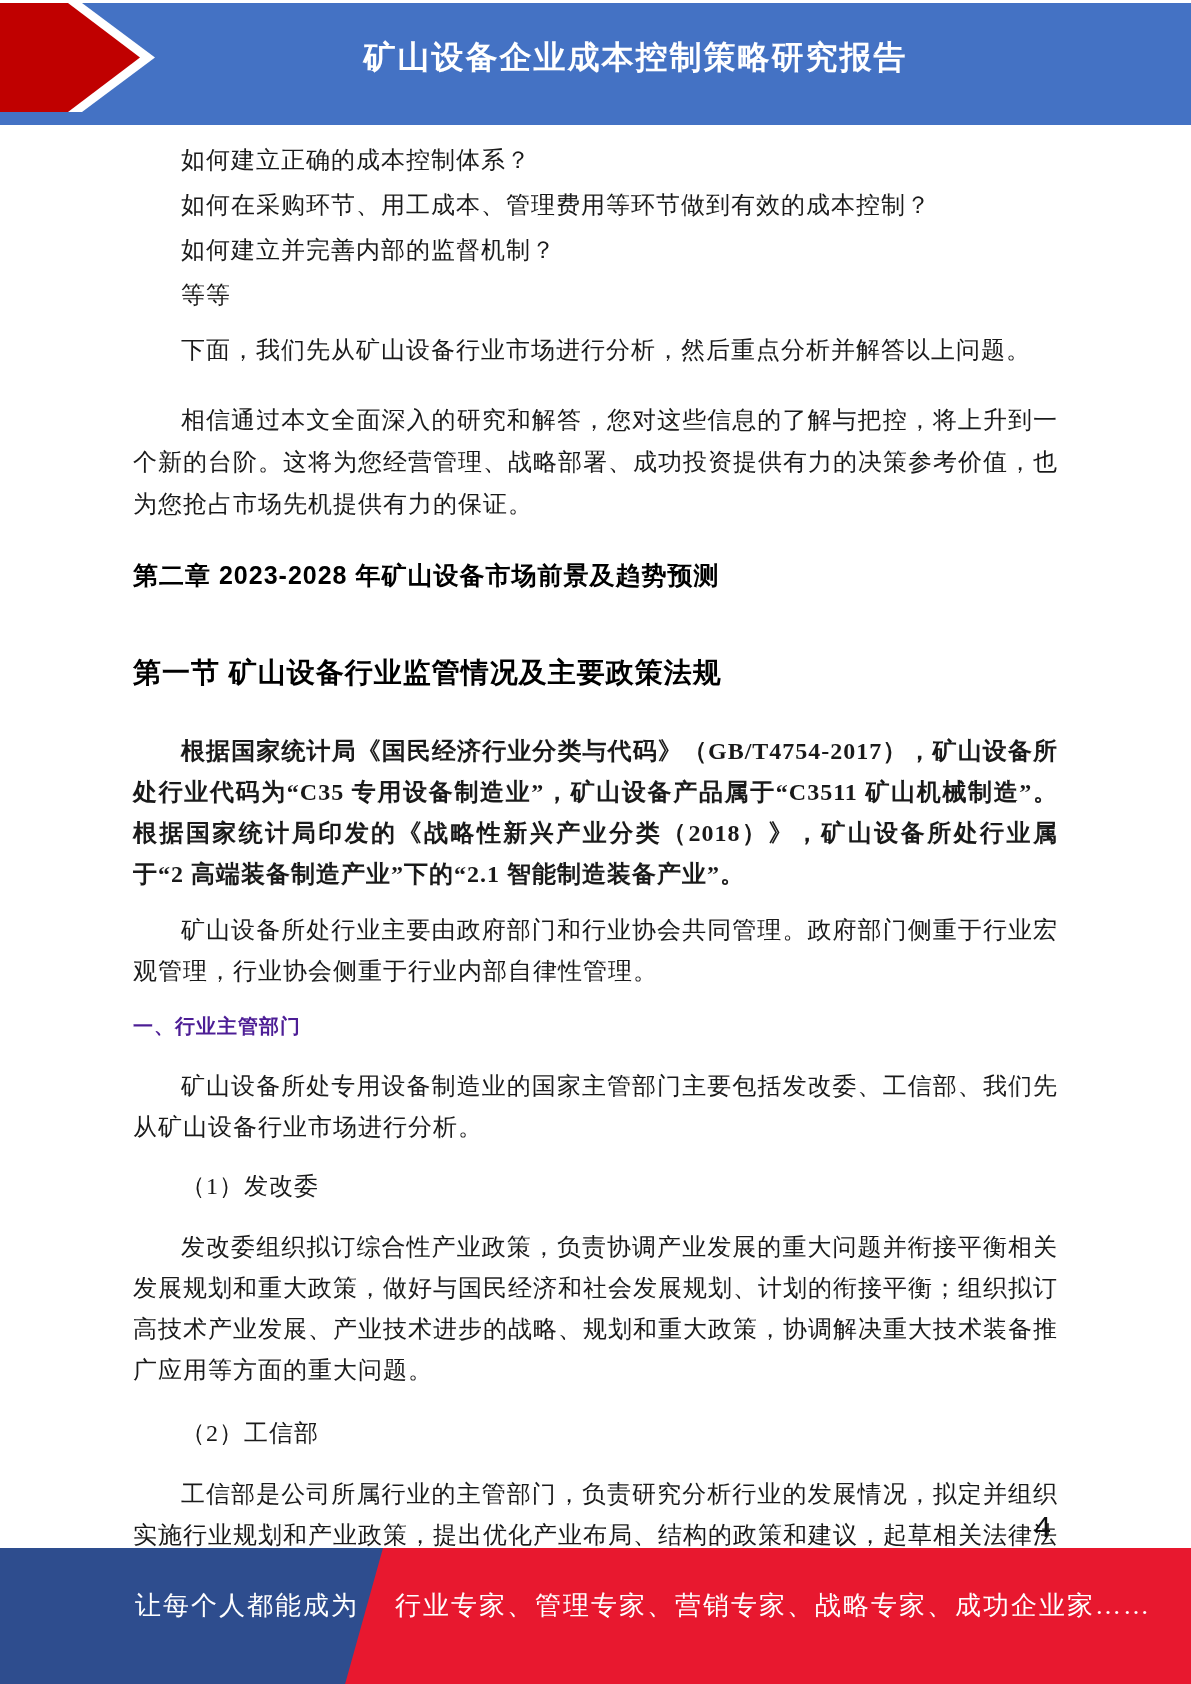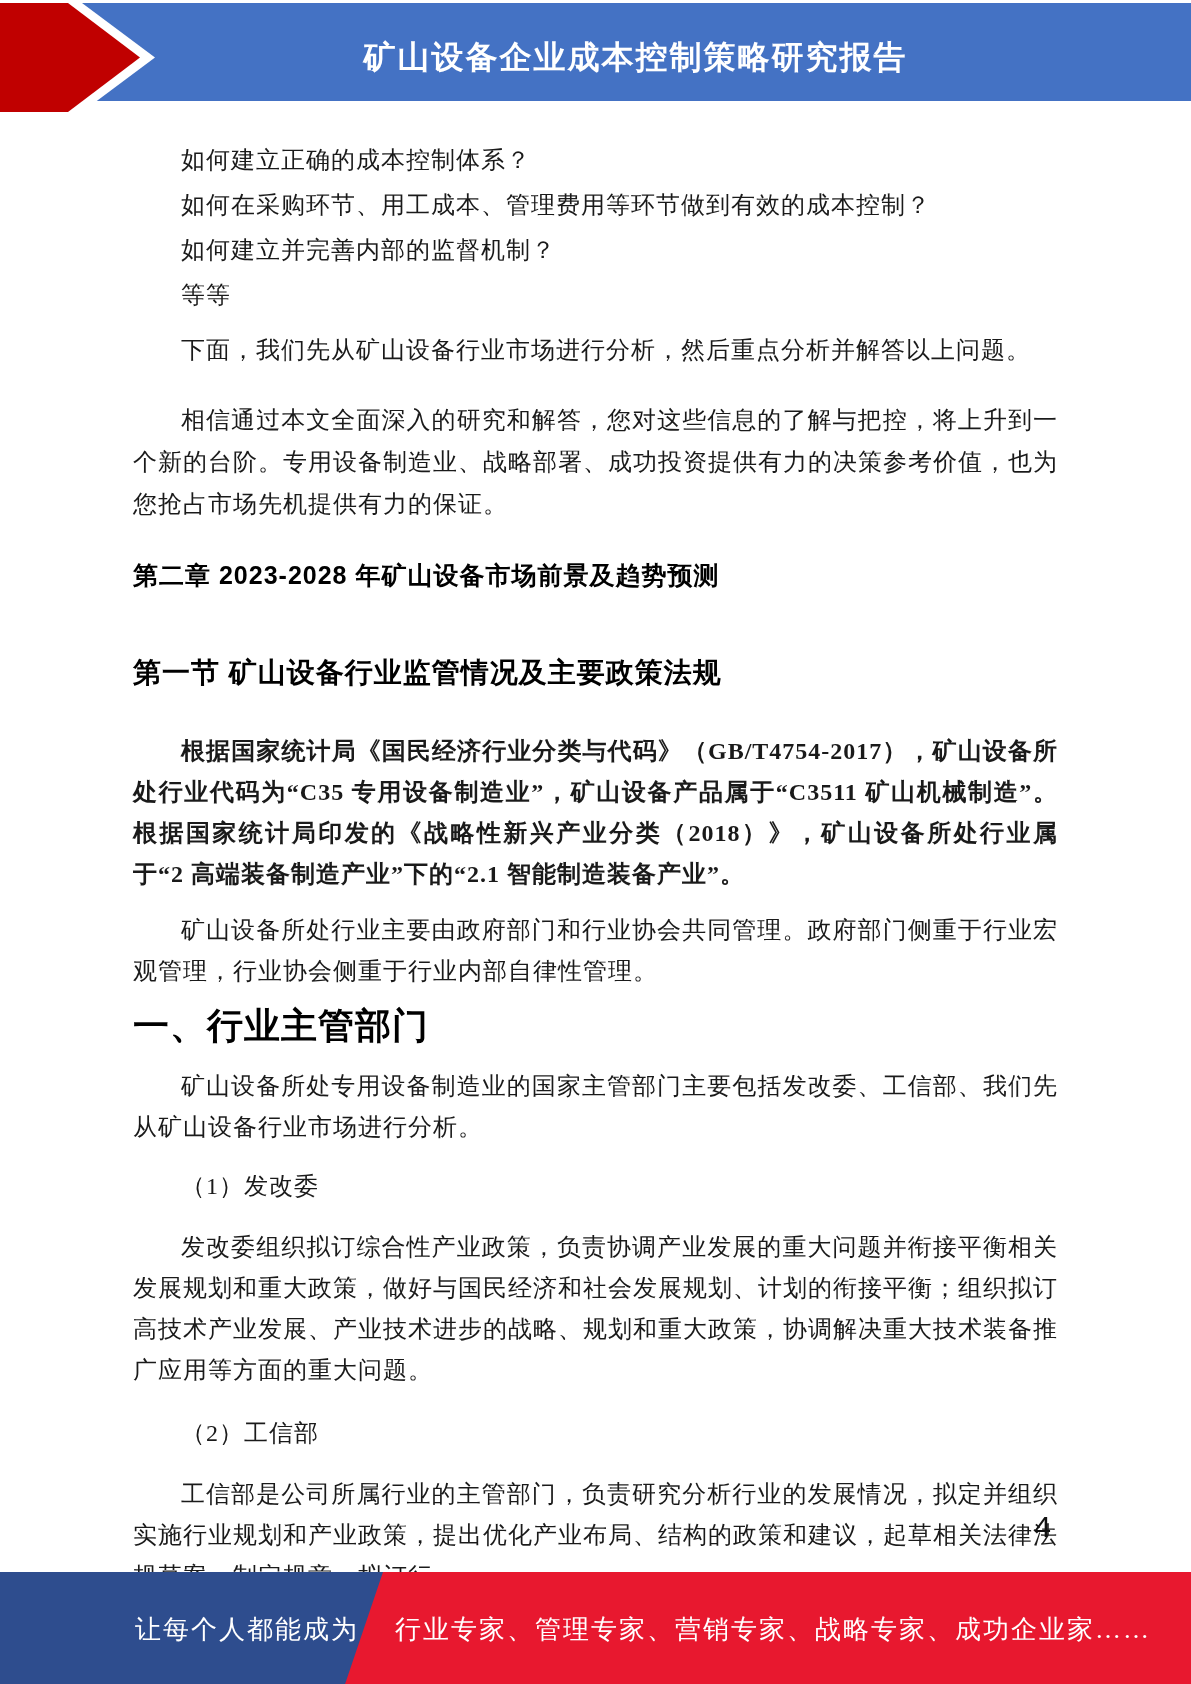--- a/index.html
+++ b/index.html
@@ -17,21 +17,21 @@
     height:1684px;
     background:#ffffff;
     overflow:hidden;
     font-family:"Liberation Serif","DejaVu Serif",serif;
     color:var(--text-color);
   }
   
   .header{
     position:absolute;
     top:3px;left:0;right:0;
-    height:98px;
+    height:122px;
     background:var(--header-blue);
   }
   .header-arrow{
     position:absolute;
     left:0;top:0;
     width:160px;height:109px;
     display:block;
   }
   .header-title{
     position:absolute;
@@ -85,24 +85,24 @@
     font-size:28px;
     line-height:36px;
     letter-spacing:1px;
     color:#000000;
     text-align:left;
   }
   .subsection-title{
     margin-top:14px;
     font-family:"Liberation Sans","DejaVu Sans",sans-serif;
     font-weight:bold;
-    font-size:36px;
+    font-size:20px;
     line-height:40px;
     letter-spacing:1px;
-    color:#000000;
+    color:#4c1d95;
     text-align:left;
   }
   .para-industry-code{margin-top:40px;font-weight:bold;}
   .para-management{margin-top:15px;}
   .para-departments{margin-top:20px;}
   .label-line{margin-top:18px;text-align:left;}
   .label-line2{margin-top:22px;text-align:left;}
   .para-fgw{margin-top:20px;}
   .para-gxb{margin-top:20px;}
   
@@ -111,21 +111,21 @@
     top:1510px;
     right:140px;
     font-family:"Liberation Sans","DejaVu Sans",sans-serif;
     font-size:30px;
     color:#111111;
   }
   
   .footer{
     position:absolute;
     left:0;right:0;bottom:0;
-    height:112px;
+    height:136px;
     background:var(--footer-red);
   }
   .footer-blue{
     position:absolute;
     left:0;top:0;bottom:0;
     width:383px;
     background:var(--footer-blue);
     clip-path:polygon(0 0,100% 0,90.1% 100%,0 100%);
   }
   .footer-left-text{
@@ -161,21 +161,21 @@
   </div>
 
   <div class="content">
     <p class="q">如何建立正确的成本控制体系？</p>
     <p class="q">如何在采购环节、用工成本、管理费用等环节做到有效的成本控制？</p>
     <p class="q">如何建立并完善内部的监督机制？</p>
     <p class="q">等等</p>
 
     <p class="para para-intro">下面，我们先从矿山设备行业市场进行分析，然后重点分析并解答以上问题。</p>
 
-    <p class="para para-belief">相信通过本文全面深入的研究和解答，您对这些信息的了解与把控，将上升到一个新的台阶。专用设备制造业、战略部署、成功投资提供有力的决策参考价值，也为您抢占市场先机提供有力的保证。</p>
+    <p class="para para-belief">相信通过本文全面深入的研究和解答，您对这些信息的了解与把控，将上升到一个新的台阶。这将为您经营管理、战略部署、成功投资提供有力的决策参考价值，也为您抢占市场先机提供有力的保证。</p>
 
     <h1 class="chapter-title">第二章 2023-2028 年矿山设备市场前景及趋势预测</h1>
 
     <h2 class="section-title">第一节 矿山设备行业监管情况及主要政策法规</h2>
 
     <p class="para para-industry-code">根据国家统计局《国民经济行业分类与代码》（GB/T4754-2017），矿山设备所处行业代码为“C35 专用设备制造业”，矿山设备产品属于“C3511 矿山机械制造”。根据国家统计局印发的《战略性新兴产业分类（2018）》，矿山设备所处行业属于“2 高端装备制造产业”下的“2.1 智能制造装备产业”。</p>
 
     <p class="para para-management">矿山设备所处行业主要由政府部门和行业协会共同管理。政府部门侧重于行业宏观管理，行业协会侧重于行业内部自律性管理。</p>
 
     <h3 class="subsection-title">一、行业主管部门</h3>

